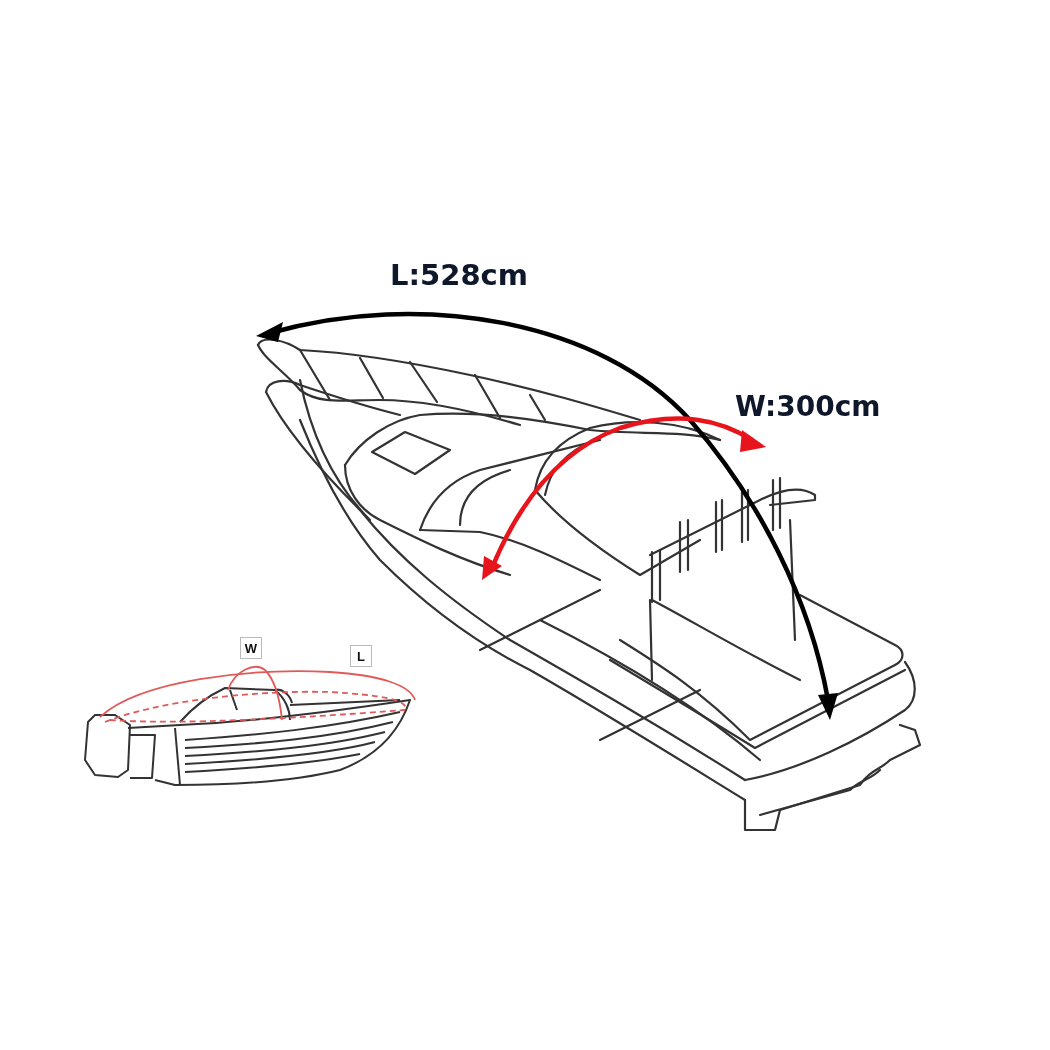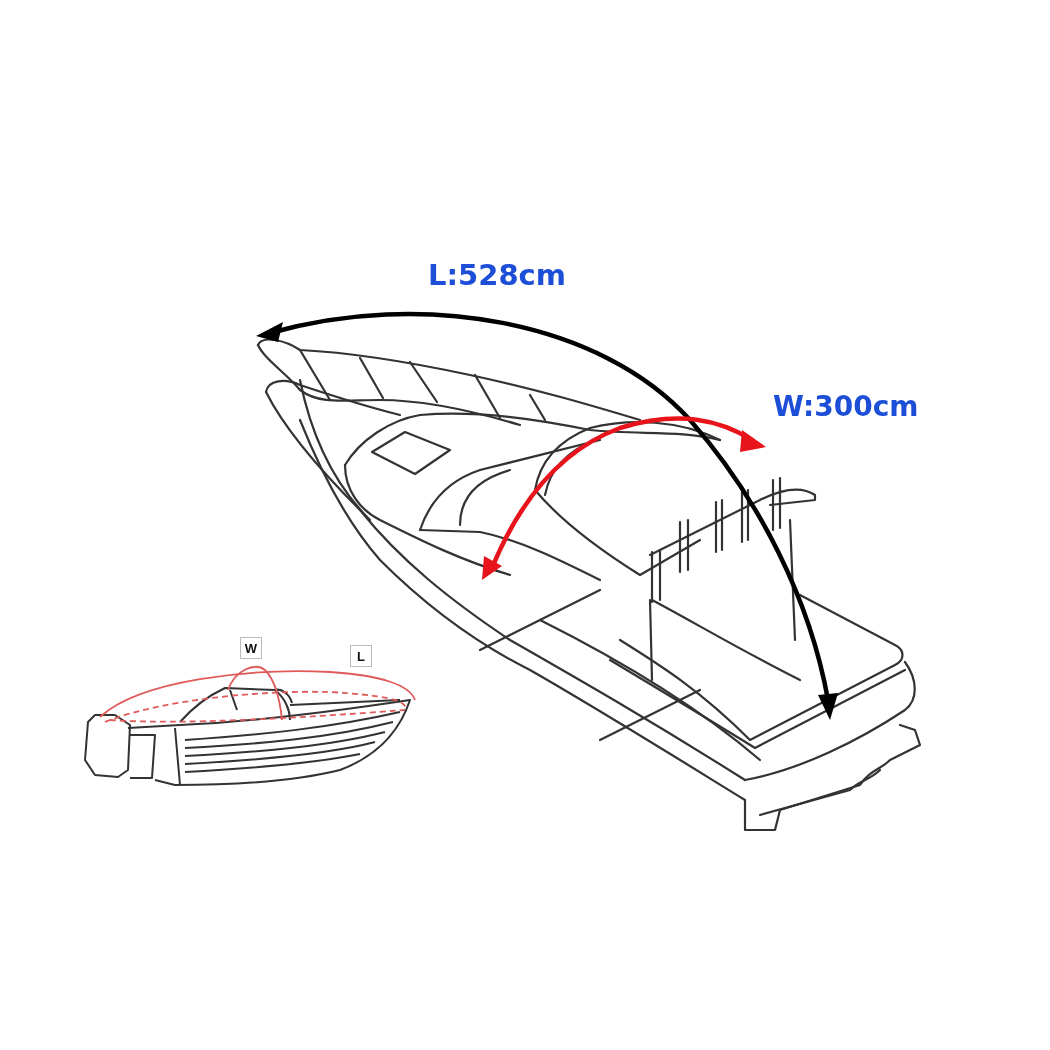--- a/index.html
+++ b/index.html
@@ -1,21 +1,21 @@
 <!DOCTYPE html>
 <html><head>
   <meta charset="utf-8">
   <style>
     html, body { margin: 0; padding: 0; background: #ffffff; }
     body { width: 1050px; height: 1050px; position: relative; overflow: hidden;
            font-family: "DejaVu Sans", "Liberation Sans", sans-serif; }
     .stage { position: absolute; left: 0; top: 0; width: 1050px; height: 1050px; }
     svg.art { position: absolute; left: 0; top: 0; }
-    .label { position: absolute; font-weight: bold; color: #1d4ed8; white-space: nowrap;
-             font-family: "DejaVu Sans", sans-serif; letter-spacing: 0px; margin-left: 38px; }
+    .label { position: absolute; font-weight: bold; color: #0f172a; white-space: nowrap;
+             font-family: "DejaVu Sans", sans-serif; letter-spacing: 0px; }
     .lbl-length { left: 390px; top: 258px; font-size: 29px; }
     .lbl-width  { left: 735px; top: 390px; font-size: 28px; }
     .tag { position: absolute; width: 22px; height: 22px; border: 1px solid #bbb;
            background: #fff; font-size: 13px; font-weight: bold; color: #111;
            display: flex; align-items: center; justify-content: center;
            font-family: "Liberation Sans", sans-serif; box-sizing: border-box; }
     .tag-w { left: 240px; top: 637px; }
     .tag-l { left: 350px; top: 645px; }
   </style>
 </head>

